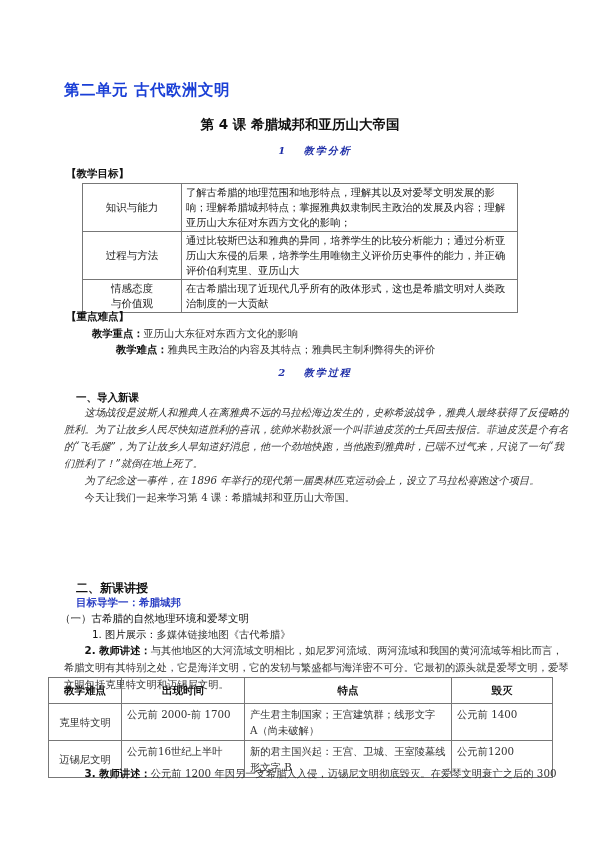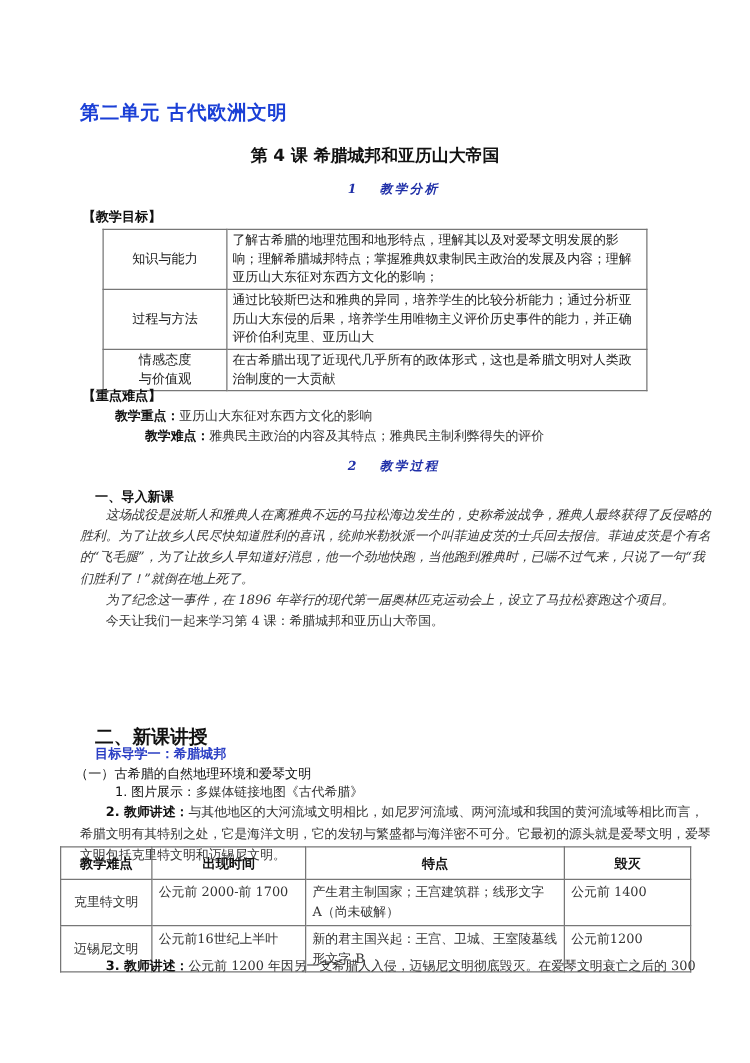--- a/index.html
+++ b/index.html
@@ -75,21 +75,21 @@
 </div>
 
 <div class="abs bold-sans" style="left:76px; top:391px; font-size:10.5px;">一、导入新课</div>
 
 <div class="abs para" style="left:48px; top:404px; width:508px;">
   <div class="indent" style="font-style:italic;">这场战役是波斯人和雅典人在离雅典不远的马拉松海边发生的，史称希波战争，雅典人最终获得了反侵略的胜利。为了让故乡人民尽快知道胜利的喜讯，统帅米勒狄派一个叫菲迪皮茨的士兵回去报信。菲迪皮茨是个有名的“飞毛腿”，为了让故乡人早知道好消息，他一个劲地快跑，当他跑到雅典时，已喘不过气来，只说了一句“我们胜利了！”就倒在地上死了。</div>
   <div class="indent" style="font-style:italic;">为了纪念这一事件，在 1896 年举行的现代第一届奥林匹克运动会上，设立了马拉松赛跑这个项目。</div>
   <div class="indent">今天让我们一起来学习第 4 课：希腊城邦和亚历山大帝国。</div>
 </div>
 
-<div class="abs bold-sans" style="left:76px; top:580px; font-size:15px;">二、新课讲授</div>
+<div class="abs bold-sans" style="left:76px; top:580px; font-size:12px;">二、新课讲授</div>
 <div class="abs blue-sans" style="left:76px; top:596px; font-size:10.5px;">目标导学一：希腊城邦</div>
 <div class="abs bold-sans" style="left:60px; top:612px; font-size:10.5px; font-weight:normal;">（一）古希腊的自然地理环境和爱琴文明</div>
 
 <div class="abs para" style="left:76px; top:626px;">
   <span class="bold-sans" style="font-weight:normal;">1. 图片展示：</span><span>多媒体链接地图《古代希腊》</span>
 </div>
 <div class="abs para indent" style="left:48px; top:642px; width:508px;">
   <span class="bold-sans">2. 教师讲述：</span><span>与其他地区的大河流域文明相比，如尼罗河流域、两河流域和我国的黄河流域等相比而言，希腊文明有其特别之处，它是海洋文明，它的发轫与繁盛都与海洋密不可分。它最初的源头就是爱琴文明，爱琴文明包括克里特文明和迈锡尼文明。</span>
 </div>
 

